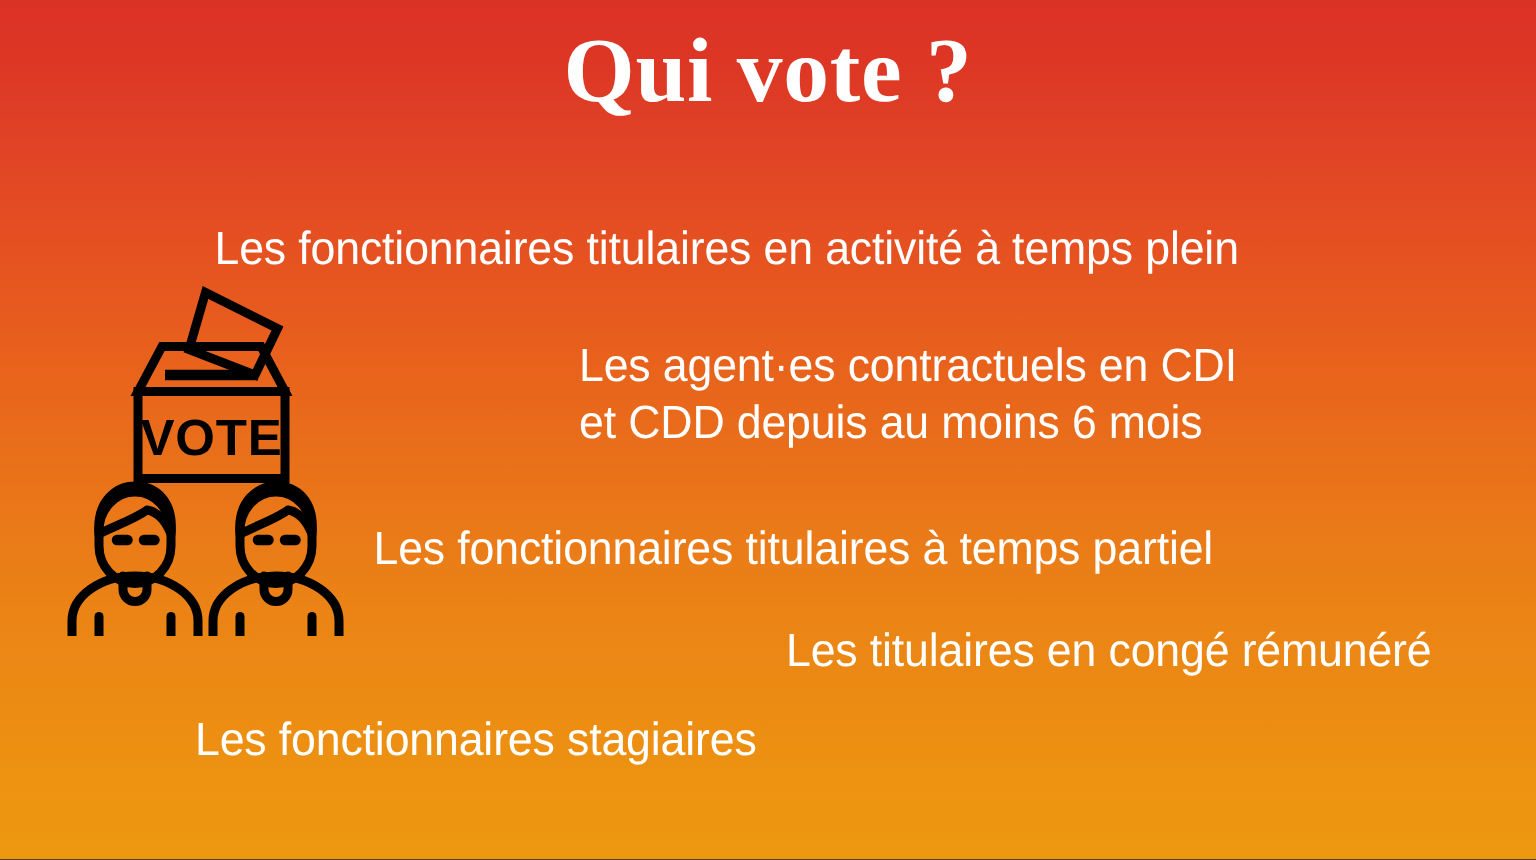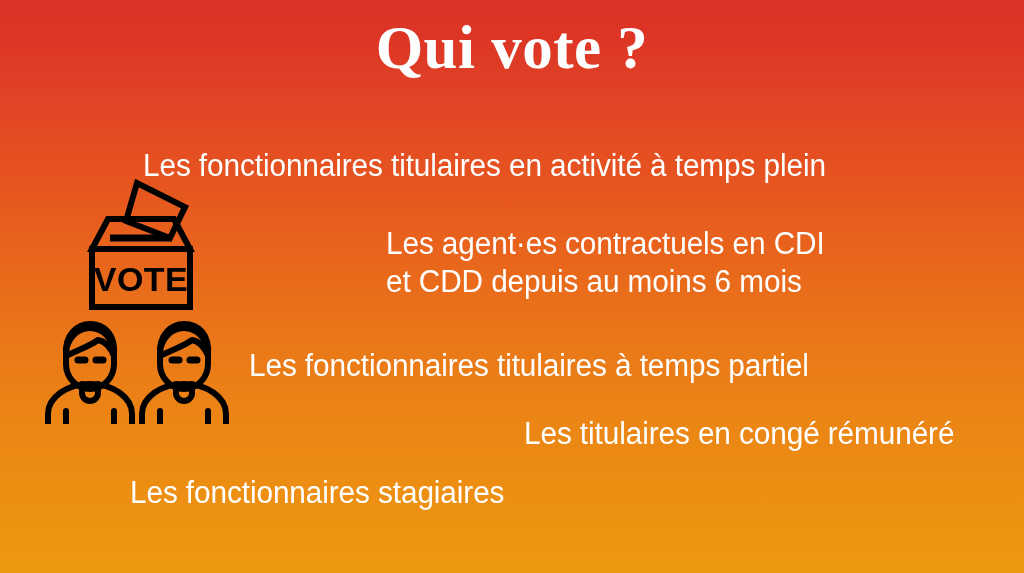--- a/index.html
+++ b/index.html
@@ -66,21 +66,21 @@
   .stmt .l2 { display: block; }
 
   
   #icons {
     position: absolute;
     left: 44px;
     top: 176px;
     width: 200px;
     height: 250px;
   }
-  #ballot-icon { position: absolute; left: 28px; top: 0;   }
+  #ballot-icon { position: absolute; left: 28px; top: 12px;   }
   #people-icon { position: absolute; left: 0;   top: 140px;}
   #icons svg { display: block; }
 </style>
 </head>
 <body>
 
 <div id="poster">
 
   <div id="title">Qui vote ?</div>
 

